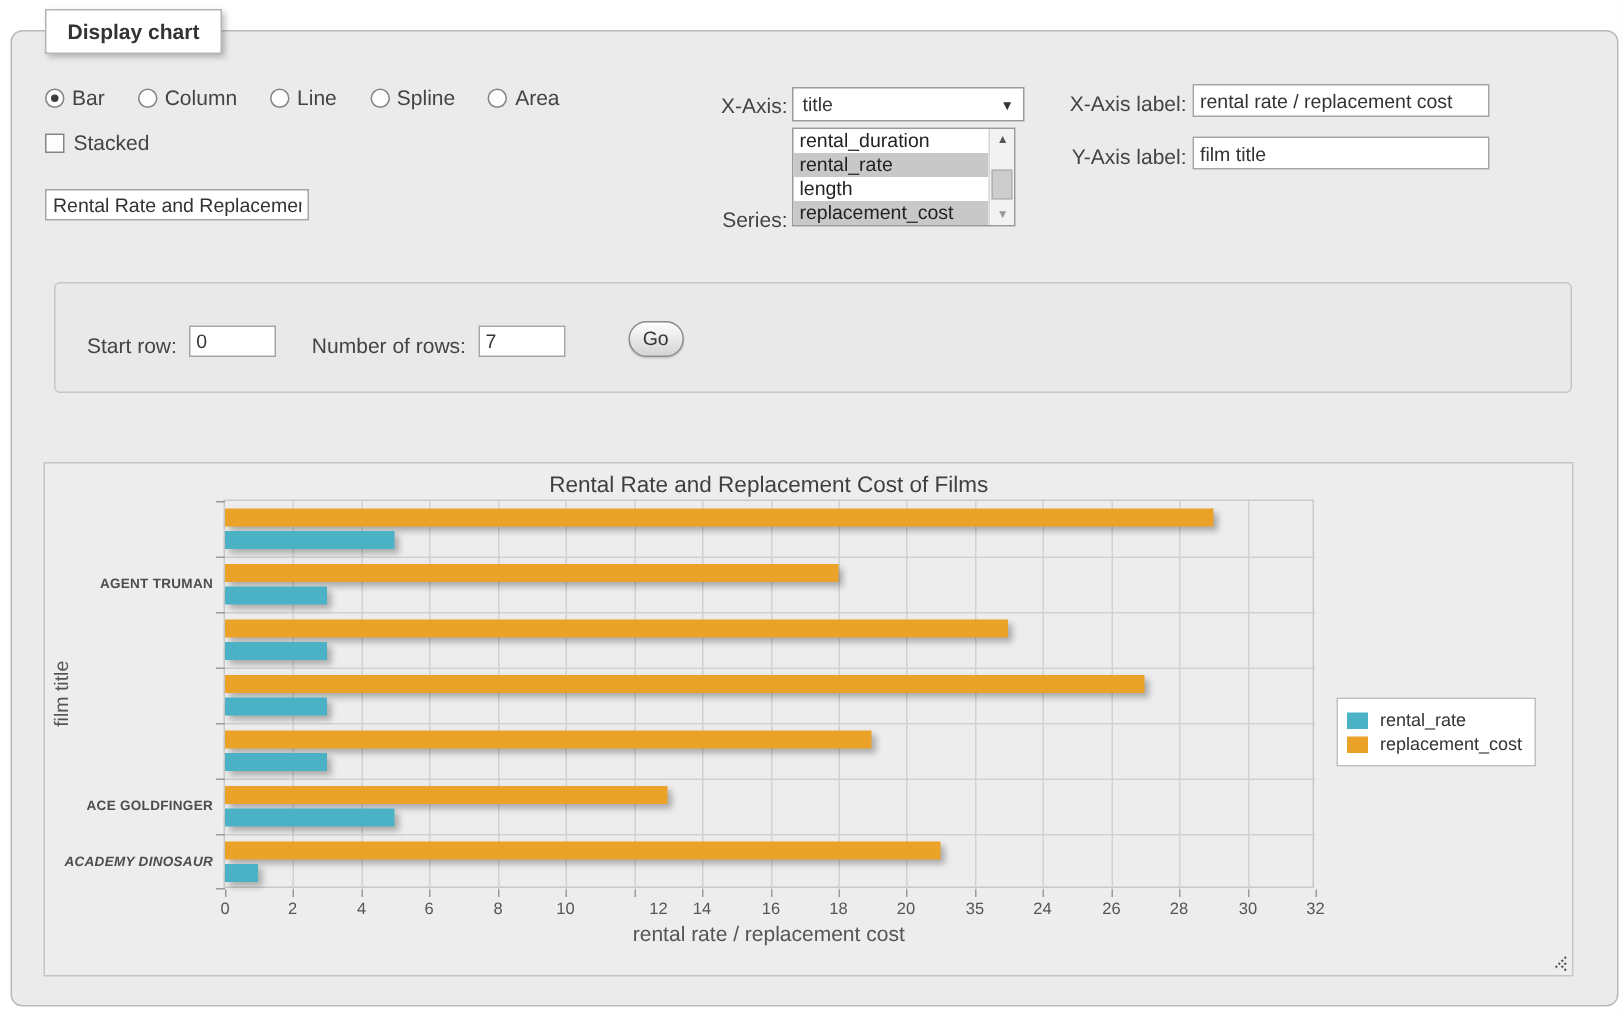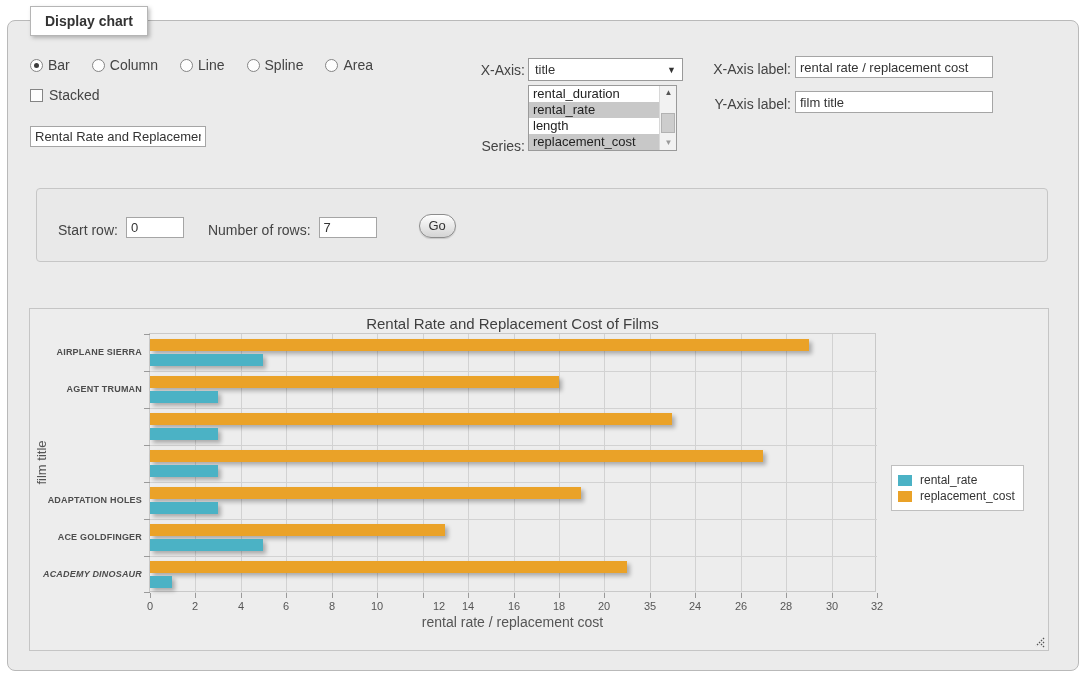--- a/index.html
+++ b/index.html
@@ -223,31 +223,29 @@
       <div class="gridline-v" style="left: 636px;"></div>
       <div class="gridline-v" style="left: 682px;"></div>
       <div class="gridline-h" style="top: 37px;"></div>
       <div class="gridline-h" style="top: 74px;"></div>
       <div class="gridline-h" style="top: 111px;"></div>
       <div class="gridline-h" style="top: 148px;"></div>
       <div class="gridline-h" style="top: 185px;"></div>
       <div class="gridline-h" style="top: 222px;"></div>
       <div class="bar" style="background: rgb(234, 162, 40); left: 0px; top: 5px; width: 659px;"></div>
       <div class="bar" style="background: rgb(75, 178, 197); left: 0px; top: 20px; width: 113px;"></div>
-      <div class="cat-label" style="top: 0px; height: 37px; line-height: 37px;">AIRPLANE SIERRA</div>
       <div class="bar" style="background: rgb(234, 162, 40); left: 0px; top: 42px; width: 409px;"></div>
       <div class="bar" style="background: rgb(75, 178, 197); left: 0px; top: 57px; width: 68px;"></div>
       <div class="cat-label" style="top: 37px; height: 37px; line-height: 37px;">AGENT TRUMAN</div>
       <div class="bar" style="background: rgb(234, 162, 40); left: 0px; top: 79px; width: 522px;"></div>
       <div class="bar" style="background: rgb(75, 178, 197); left: 0px; top: 94px; width: 68px;"></div>
       <div class="bar" style="background: rgb(234, 162, 40); left: 0px; top: 116px; width: 613px;"></div>
       <div class="bar" style="background: rgb(75, 178, 197); left: 0px; top: 131px; width: 68px;"></div>
       <div class="bar" style="background: rgb(234, 162, 40); left: 0px; top: 153px; width: 431px;"></div>
       <div class="bar" style="background: rgb(75, 178, 197); left: 0px; top: 168px; width: 68px;"></div>
-      <div class="cat-label" style="top: 148px; height: 37px; line-height: 37px;">ADAPTATION HOLES</div>
       <div class="bar" style="background: rgb(234, 162, 40); left: 0px; top: 190px; width: 295px;"></div>
       <div class="bar" style="background: rgb(75, 178, 197); left: 0px; top: 205px; width: 113px;"></div>
       <div class="cat-label" style="top: 185px; height: 37px; line-height: 37px;">ACE GOLDFINGER</div>
       <div class="bar" style="background: rgb(234, 162, 40); left: 0px; top: 227px; width: 477px;"></div>
       <div class="bar" style="background: rgb(75, 178, 197); left: 0px; top: 242px; width: 22px;"></div>
       <div class="cat-label" style="top: 222px; height: 37px; line-height: 37px; font-style: italic;">ACADEMY DINOSAUR</div>
       <div class="ytick" style="top: 0px;"></div>
       <div class="ytick" style="top: 37px;"></div>
       <div class="ytick" style="top: 74px;"></div>
       <div class="ytick" style="top: 111px;"></div>

